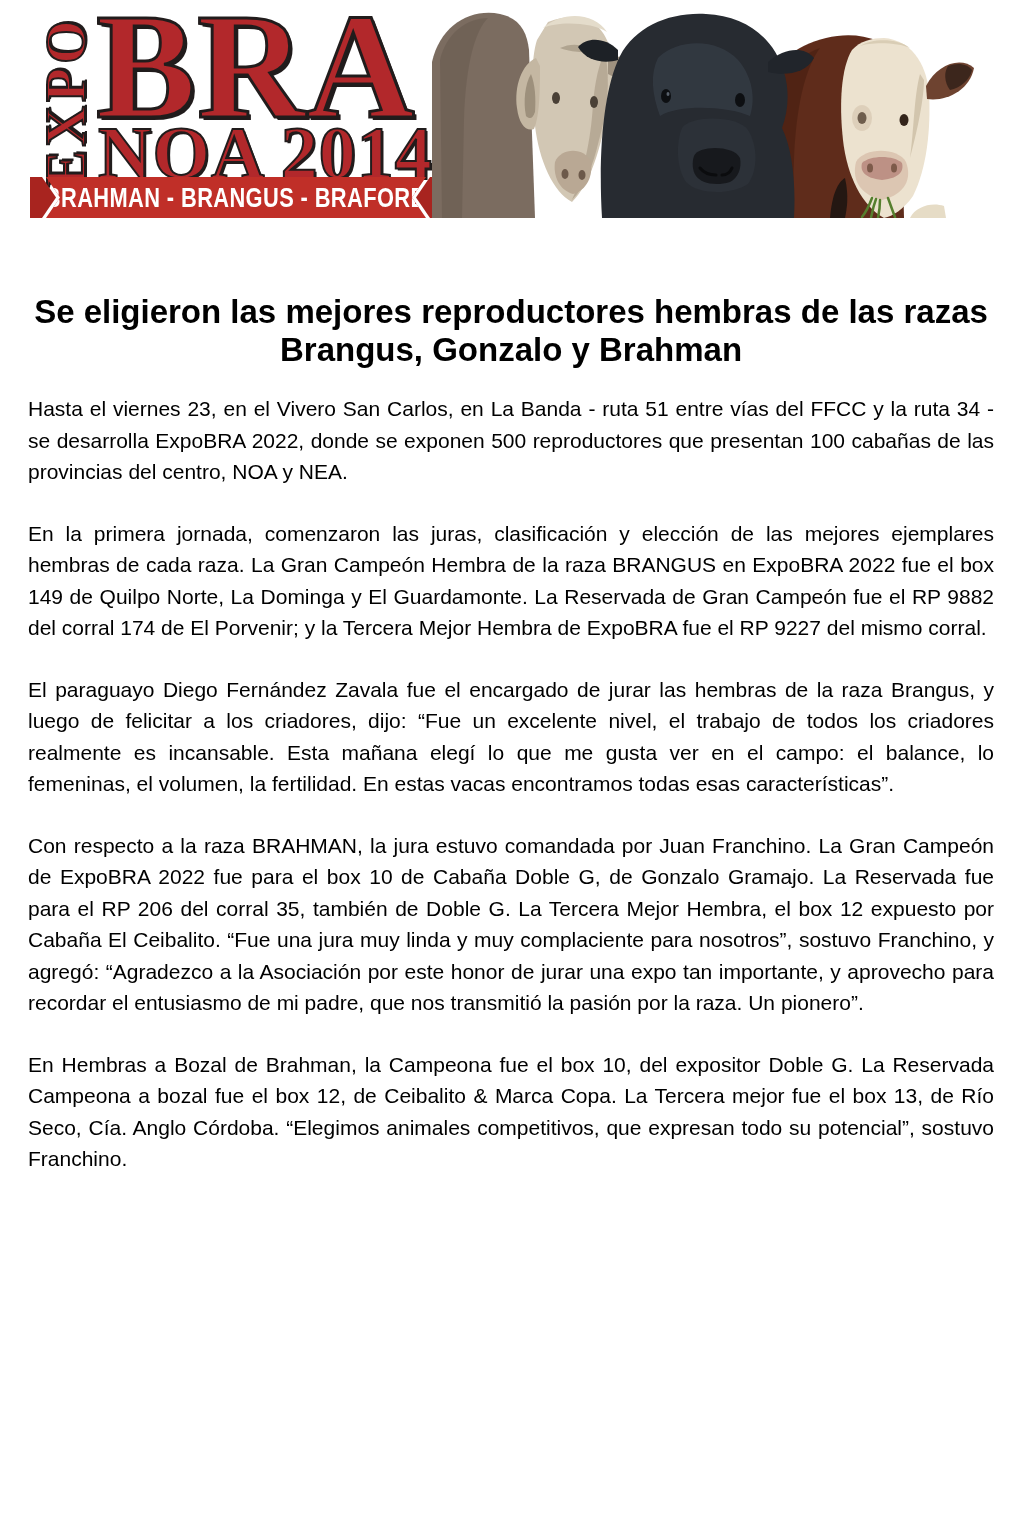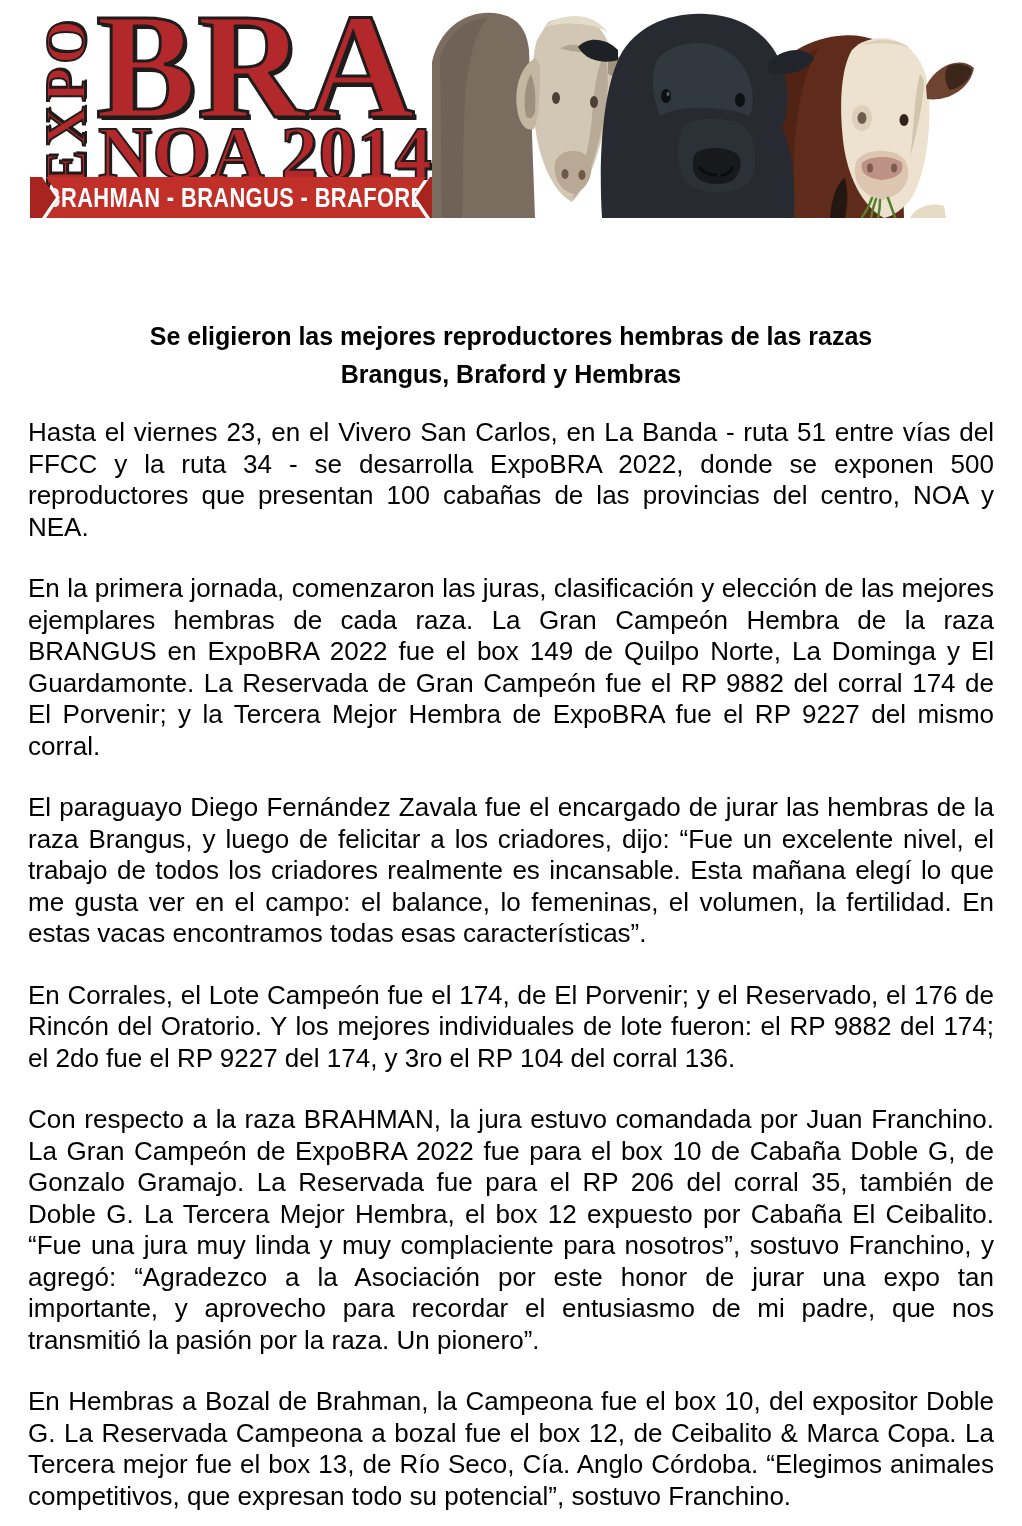--- a/index.html
+++ b/index.html
@@ -25,23 +25,23 @@
             color:#fff;font-weight:bold;font-size:28px;letter-spacing:.5px;white-space:nowrap;}
   .rib-arrow{position:absolute;top:0;width:26px;height:41px;background:#a8241f;}
   .rib-arrow.left{left:0;clip-path:polygon(0 0,12px 0,26px 50%,12px 100%,0 100%);}
   .rib-arrow.right{right:0;clip-path:polygon(100% 0,calc(100% - 12px) 0,calc(100% - 26px) 50%,calc(100% - 12px) 100%,100% 100%);}
 
   .cattle{position:absolute;left:432px;top:0;width:590px;height:218px;}
   .cattle svg{display:block;width:100%;height:100%;}
 
   
   .article{padding:0 28px;}
-  .article-title{margin:97px 0 0;font-size:25px;line-height:38px;font-weight:bold;text-align:center;}
+  .article-title{margin:73px 0 0;font-size:33px;line-height:38px;font-weight:bold;text-align:center;}
   .article-title .tline{display:block;}
-  .para{margin:30px 0 0;font-size:26px;line-height:31.5px;text-align:justify;}
+  .para{margin:30px 0 0;font-size:21px;line-height:31.5px;text-align:justify;}
   .para:first-child{margin-top:24px;}
   .para .b{font-weight:normal;}
 </style>
 </head>
 <body>
 
 <div class="page">
 
   <header class="masthead">
     <div class="logo">
@@ -121,25 +121,24 @@
           <path d="M398,218 C400,194 406,182 413,178 C417,196 415,208 413,218 Z" fill="#241712"></path>
           <path d="M478,218 C484,206 500,202 512,206 L514,218 Z" fill="#e6dcc6"></path>
         </g>
       </svg>
     </div>
   </header>
 
   <main class="article">
     <h1 class="article-title">
       <span class="tline">Se eligieron las mejores reproductores hembras de las razas</span>
-      <span class="tline">Brangus, Braford y Hembras</span>
+      <span class="tline">Brangus, Gonzalo y Brahman</span>
     </h1>
     <div class="article-body">
         <p class="para"><span>Hasta el viernes 23, en el Vivero San Carlos, en La Banda -  ruta 51 entre vías del FFCC y la ruta 34 - se desarrolla ExpoBRA 2022, donde se exponen 500 reproductores que presentan 100 cabañas de las provincias del centro, NOA y NEA.</span></p>
         <p class="para"><span>En la primera jornada, comenzaron las juras, clasificación y elección de las mejores ejemplares hembras de cada raza. La Gran Campeón Hembra de la raza </span><span class="b">BRANGUS</span><span> en ExpoBRA 2022 fue el box 149 de Quilpo Norte, La Dominga y El Guardamonte. La Reservada de Gran Campeón fue el RP 9882 del corral 174 de El Porvenir; y la Tercera Mejor Hembra de ExpoBRA fue el RP 9227 del mismo corral.</span></p>
         <p class="para"><span>El paraguayo Diego Fernández Zavala fue el encargado de jurar las hembras de la raza Brangus, y luego de felicitar a los criadores, dijo: “Fue un excelente nivel, el trabajo de todos los criadores realmente es incansable. Esta mañana elegí lo que me gusta ver en el campo: el balance, lo femeninas, el volumen, la fertilidad. En estas vacas encontramos todas esas características”.</span></p>
-        <p class="para"><span>En Corrales, el Lote Campeón fue el 174, de El Porvenir; y el Reservado, el 176 de Rincón del Oratorio. Y los mejores individuales de lote fueron: el RP 9882 del 174; el 2do fue el RP 9227 del 174, y 3ro el RP 104 del corral 136.</span></p>
         <p class="para"><span>Con respecto a la raza </span><span class="b">BRAHMAN</span><span>, la jura estuvo comandada por Juan Franchino. La Gran Campeón de ExpoBRA 2022 fue para el box 10 de Cabaña Doble G, de Gonzalo Gramajo. La Reservada fue para el RP 206 del corral 35, también de Doble G. La Tercera Mejor Hembra, el box 12 expuesto por Cabaña El Ceibalito. “Fue una jura muy linda y muy complaciente para nosotros”, sostuvo Franchino, y agregó: “Agradezco a la Asociación por este honor de jurar una expo tan importante, y aprovecho para recordar el entusiasmo de mi padre, que nos transmitió la pasión por la raza. Un pionero”.</span></p>
         <p class="para"><span>En Hembras a Bozal de Brahman, la Campeona fue el box 10, del expositor Doble G. La Reservada Campeona a bozal fue el box 12, de Ceibalito &amp; Marca Copa. La Tercera mejor fue el box 13, de Río Seco, Cía. Anglo Córdoba. “Elegimos animales competitivos, que expresan todo su potencial”, sostuvo Franchino.</span></p>
       </div>
   </main>
 
 </div>
 
 </body></html>

